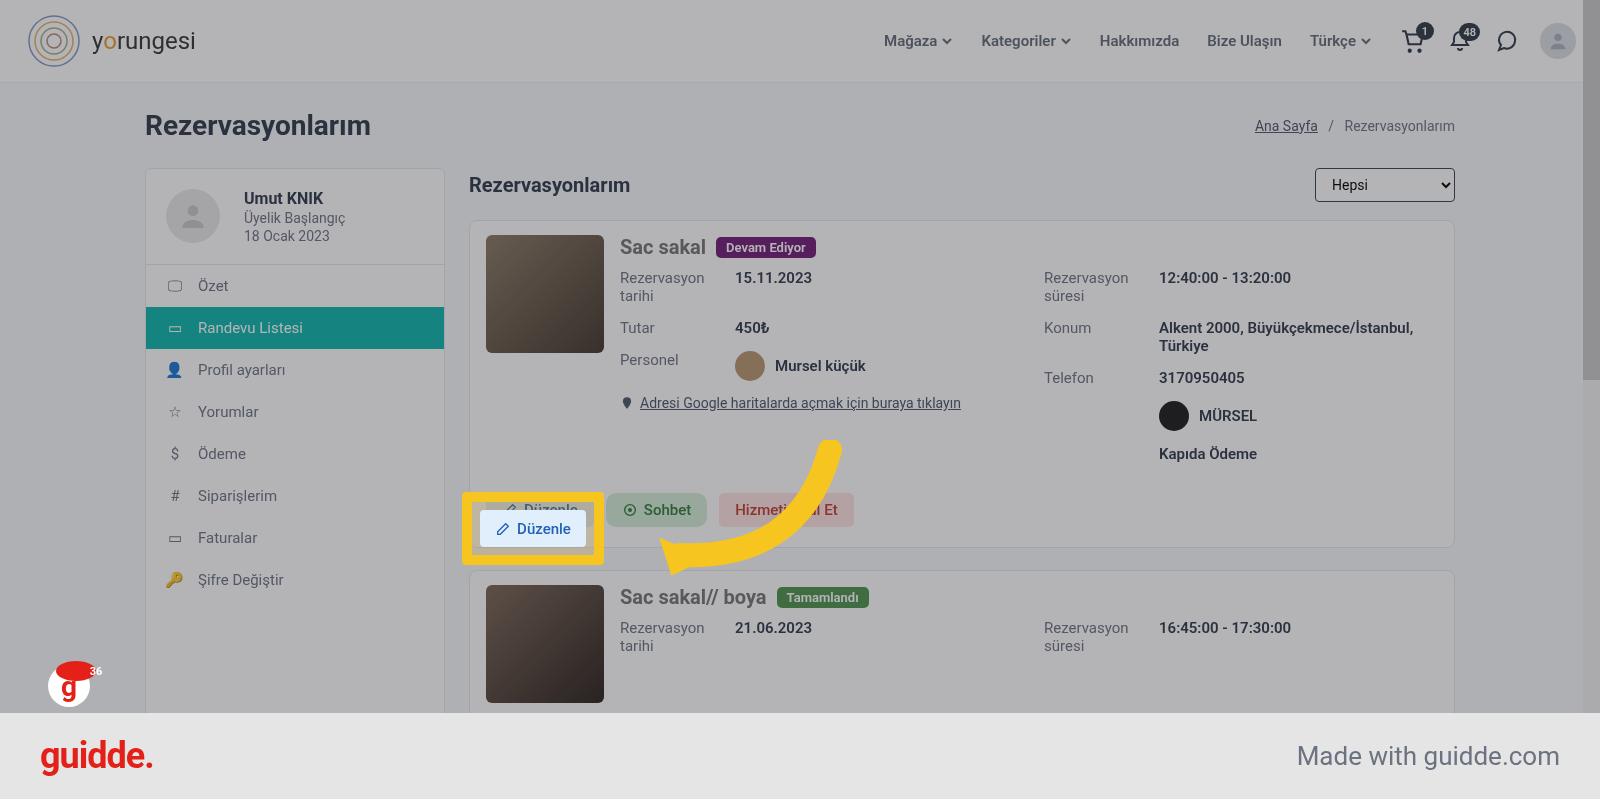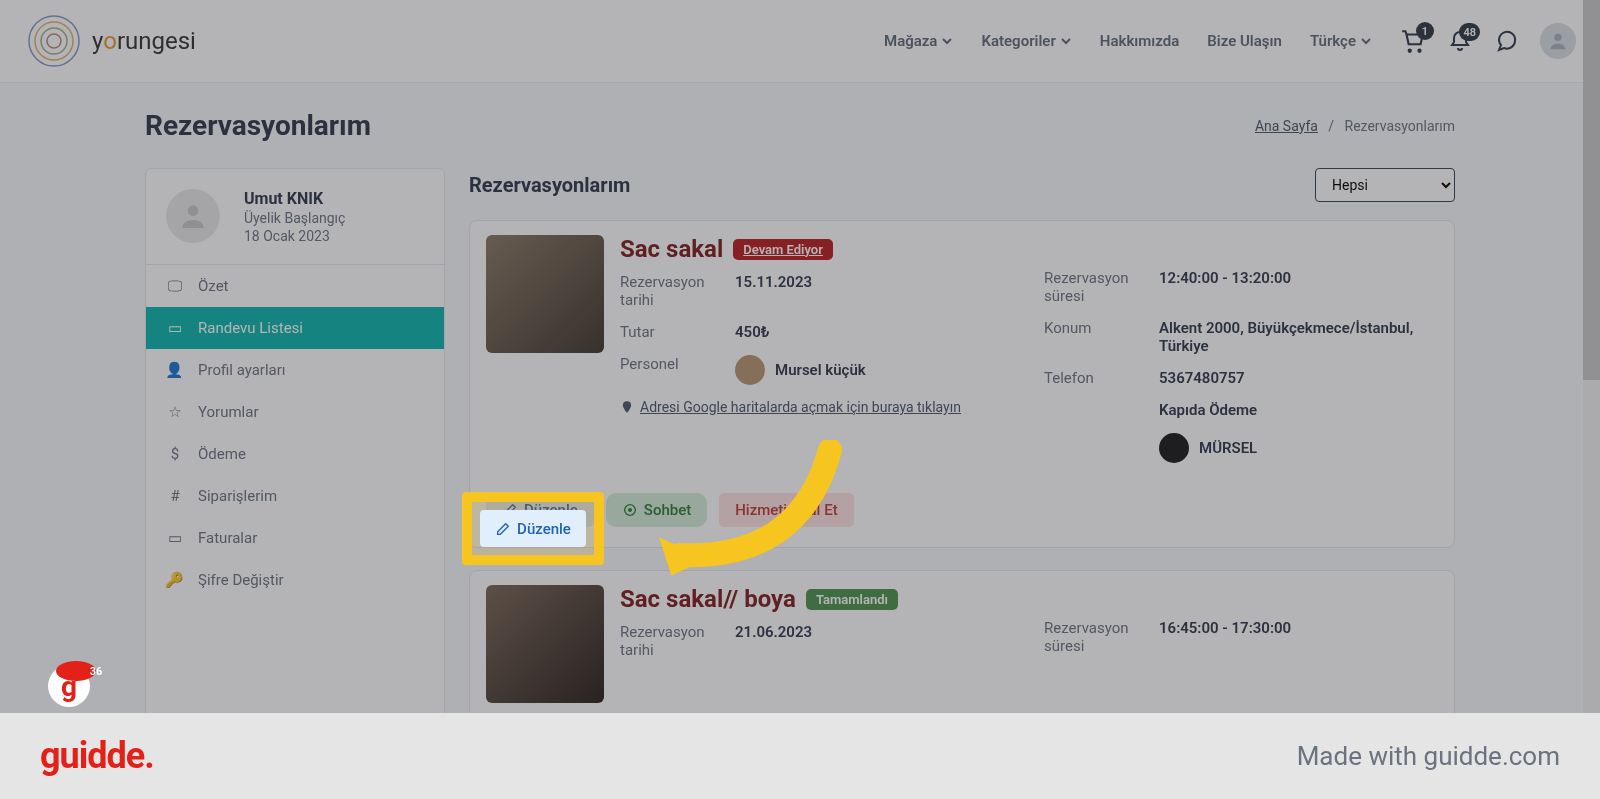--- a/index.html
+++ b/index.html
@@ -44,23 +44,23 @@
     .filter-select { margin-left: auto; padding: 7px 12px; border: 1px solid #374151; border-radius: 4px; font-size: 14px; background: #fff; min-width: 140px; }
     
     .card { border: 1px solid #e4e7eb; border-radius: 8px; background: #fff; padding: 14px 16px 20px; margin-bottom: 22px; }
     .card-body { display: flex; gap: 16px; }
     .card-img { width: 118px; height: 118px; background: linear-gradient(135deg,#8a7862,#41352a); border-radius: 6px; flex-shrink: 0; }
     .card-img2 { width: 118px; height: 118px; background: linear-gradient(135deg,#7a6554,#2a201a); border-radius: 6px; flex-shrink: 0; }
     .card-cols { display: flex; flex: 1; gap: 24px; }
     .col-a { width: 400px; }
     .col-b { flex: 1; }
     .restitle { display: flex; align-items: center; gap: 10px; margin-bottom: 10px; }
-    .restitle h3 { color: #7f1d1d; font-size: 24px; font-weight: 700; }
+    .restitle h3 { color: #737373; font-size: 20px; font-weight: 700; }
     .status-badge { padding: 3px 10px; border-radius: 5px; font-size: 13px; font-weight: 600; color: #fff; }
-    .status-blue { background: #b91c1c; text-decoration: underline; }
+    .status-blue { background: #701a75; }
     .status-green { background: #4c924a; }
     .kv-row { display: flex; margin-bottom: 14px; font-size: 15px; }
     .kv-label { width: 115px; color: #6b7280; flex-shrink: 0; }
     .kv-val { color: #2d3748; font-weight: 600; }
     .person { display: flex; align-items: center; gap: 10px; }
     .person-av { width: 30px; height: 30px; border-radius: 50%; background: #b8966d; }
     .shop-av { width: 30px; height: 30px; border-radius: 50%; background: #1a1a1a; }
     .maplink { color: #4a5568; text-decoration: underline; font-size: 14px; margin-top: 8px; display: flex; align-items: center; gap: 6px; }
     .actions { display: flex; gap: 12px; margin-top: 16px; align-items: center; }
     .btn { padding: 8px 16px; border-radius: 5px; font-size: 15px; font-weight: 500; display: flex; align-items: center; gap: 6px; cursor: pointer; border: none; }
@@ -261,32 +261,32 @@
             <div class="kv-row">
                 <div class="kv-label">Rezervasyon süresi</div>
                 <div class="kv-val">12:40:00 - 13:20:00</div>
               </div>
             <div class="kv-row">
                 <div class="kv-label">Konum</div>
                 <div class="kv-val">Alkent 2000, Büyükçekmece/İstanbul, Türkiye</div>
               </div>
             <div class="kv-row">
                 <div class="kv-label">Telefon</div>
-                <div class="kv-val">5367480757</div>
-              </div>
-            <div class="kv-row">
-                <div class="kv-label"></div>
-                <div class="kv-val">Kapıda Ödeme</div>
+                <div class="kv-val">3170950405</div>
               </div>
             <div class="kv-row">
                 <div class="kv-label"></div>
                 <div class="kv-val person">
                   <div class="shop-av"></div>
                   <span>MÜRSEL</span>
                 </div>
+              </div>
+            <div class="kv-row">
+                <div class="kv-label"></div>
+                <div class="kv-val">Kapıda Ödeme</div>
               </div>
           </div>
         </div>
       </div>
       <div class="actions">
         <button class="btn btn-edit">
             <svg width="16" height="16" viewBox="0 0 24 24">
               <path d="M4 20h4L20 8l-4-4L4 16v4z" stroke="#2063b8" stroke-width="2" fill="none"></path>
             </svg>
             <span>Düzenle</span>

